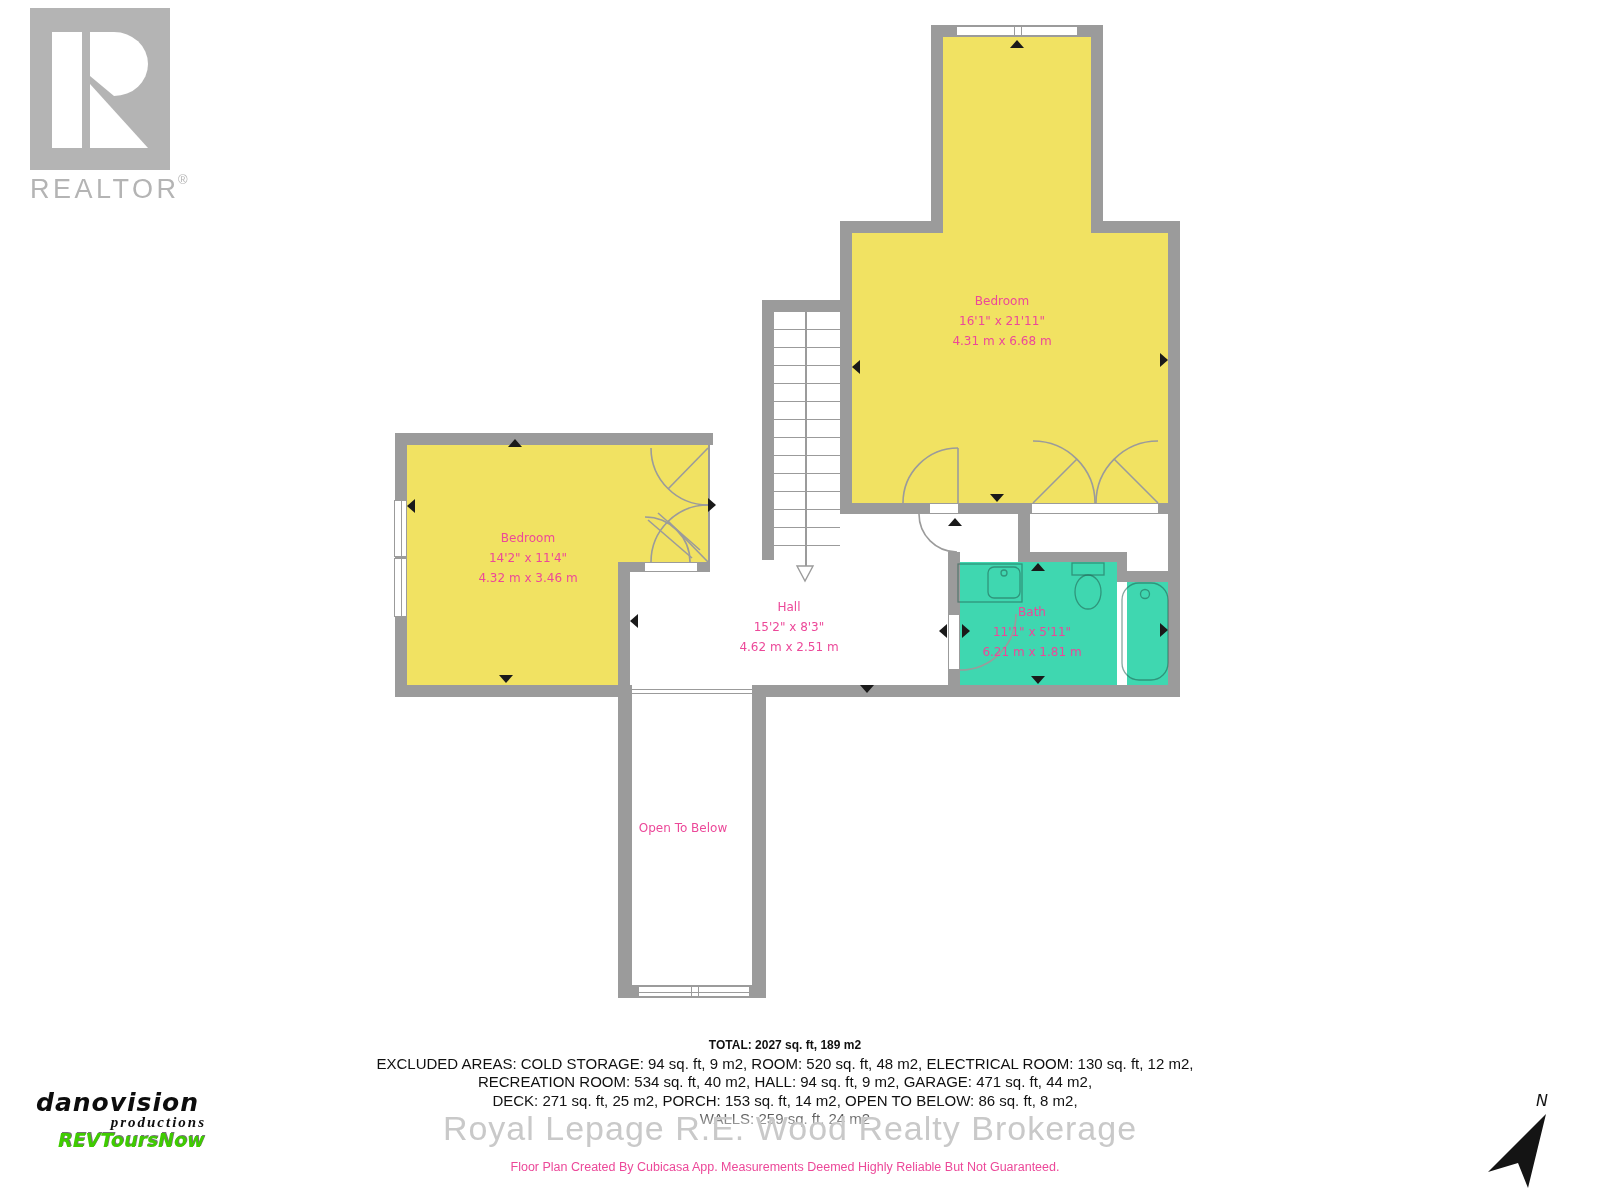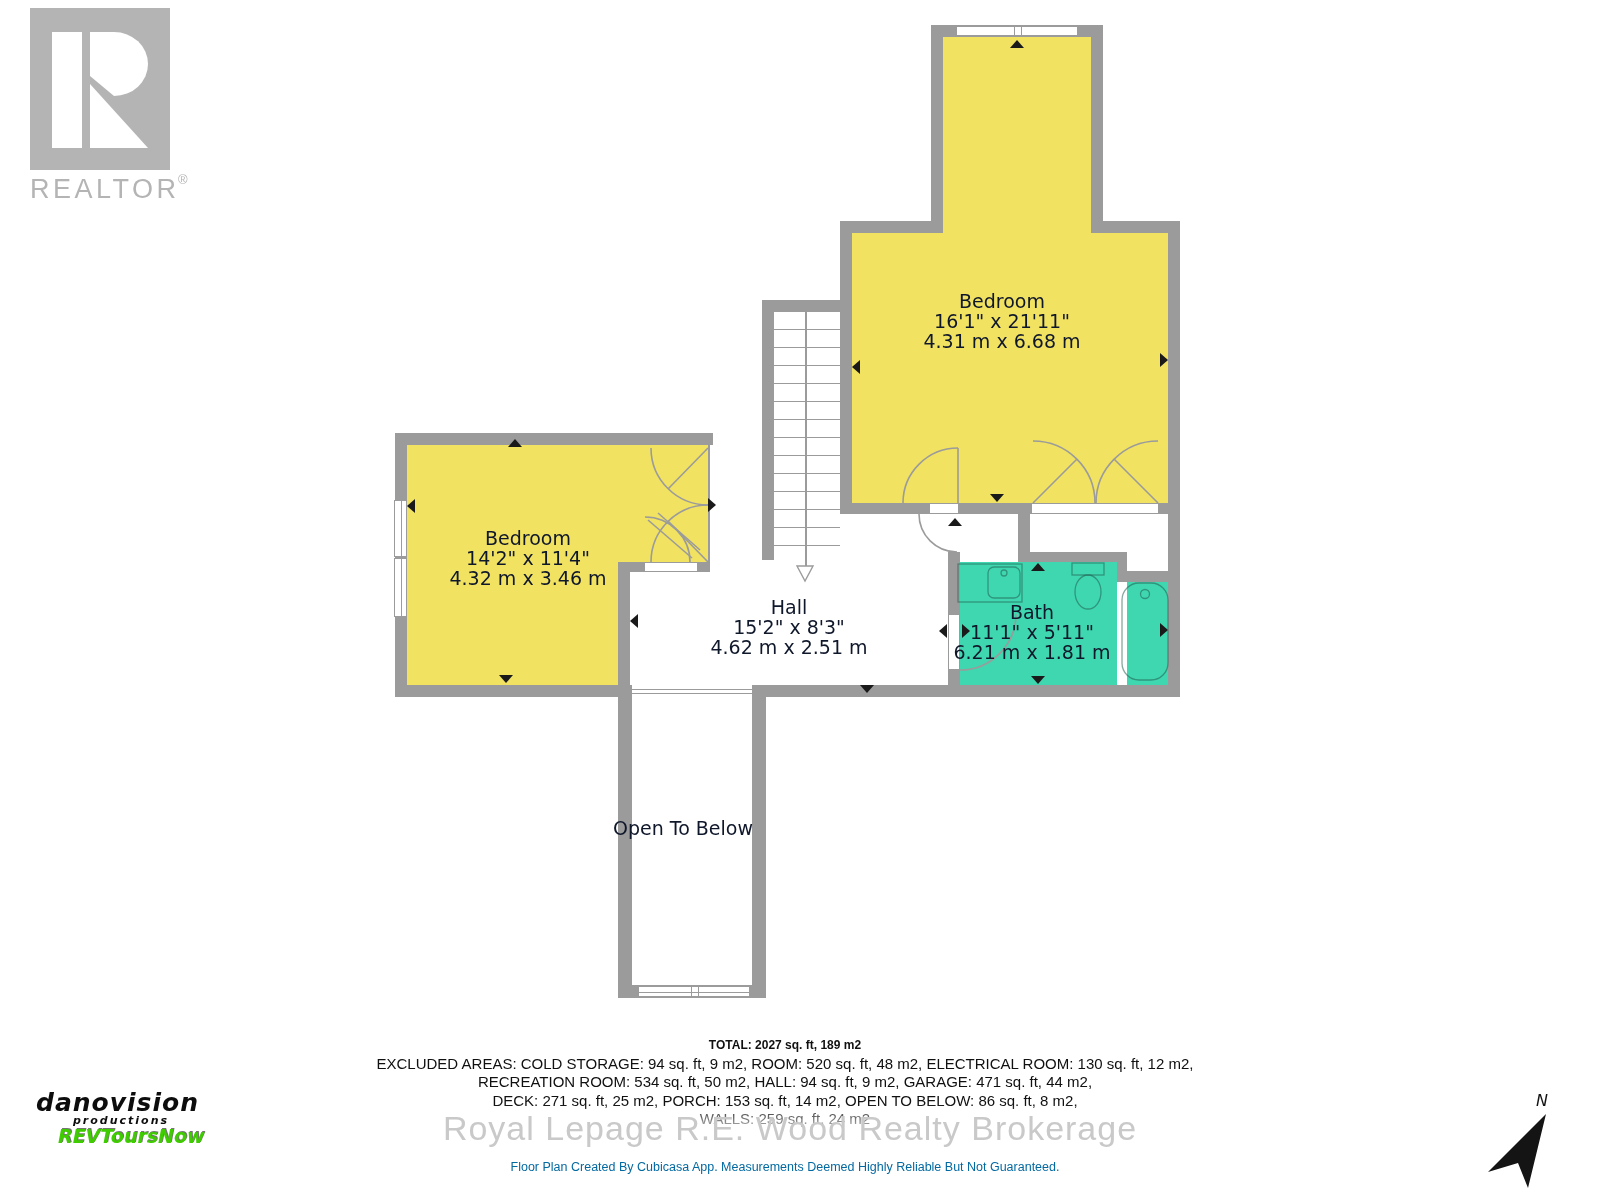--- a/index.html
+++ b/index.html
@@ -19,40 +19,40 @@
   .win .mull-v{position:absolute;top:-1px;bottom:-1px;width:6px;border-left:1px solid #9b9b9b;border-right:1px solid #9b9b9b;left:50%;margin-left:-3px;}
   .win .glass-h{position:absolute;left:0;right:0;top:50%;height:1px;background:#9b9b9b;}
   .win .glass-v{position:absolute;top:0;bottom:0;left:50%;width:1px;background:#9b9b9b;}
   
   .stairs{position:absolute;left:774px;top:312px;width:66px;height:248px;background:
       repeating-linear-gradient(to bottom,#ffffff 0 17px,#9b9b9b 17px 18px);}
   .stairs-mid{position:absolute;left:805px;top:312px;width:2px;height:254px;background:#9b9b9b;}
   
   .overlay{position:absolute;left:0;top:0;pointer-events:none;}
   
-  .rlabel{position:absolute;transform:translate(-50%,-50%);text-align:center;color:#0f172a;
-          font-size:19px;line-height:20px;white-space:nowrap;}
+  .rlabel{position:absolute;transform:translate(-50%,-50%);text-align:center;color:#ec4899;
+          font-size:12px;line-height:20px;white-space:nowrap;}
   
   .realtor{position:absolute;left:30px;top:8px;}
   
   .producer{position:absolute;left:36px;top:1088px;width:170px;font-style:italic;color:#0d0d0d;}
   .producer .l1{font-size:25px;font-weight:bold;letter-spacing:1px;}
-  .producer .l2{font-size:11px;font-weight:bold;text-align:center;letter-spacing:2px;margin-top:-3px;}
+  .producer .l2{font-size:15px;font-weight:bold;text-align:right;letter-spacing:2px;margin-top:-3px;font-family:Liberation Serif, serif;}
   .producer .l3{font-size:19px;font-weight:bold;color:#3FCC00;margin-left:22px;margin-top:-2px;
                 text-shadow:1px -1px 0 rgba(0,0,0,0.55);}
   
   .summary{position:absolute;left:0;top:1036px;width:1570px;text-align:center;z-index:1;
            font-family:"Liberation Sans",sans-serif;color:#101010;font-size:15px;line-height:18.5px;}
   .summary .total{font-weight:bold;font-size:12px;}
   .watermark{position:absolute;left:205px;top:1104px;width:1170px;height:48px;line-height:48px;z-index:2;
              text-align:center;font-family:"Liberation Sans",sans-serif;font-size:34px;color:#c9c9c9;letter-spacing:1px;
              background:linear-gradient(to bottom,rgba(255,255,255,0) 0%,rgba(255,255,255,0.62) 45%,rgba(255,255,255,0.62) 100%);
              white-space:nowrap;}
   .disclaimer{position:absolute;left:0;top:1160px;width:1570px;text-align:center;z-index:3;
-              font-family:"Liberation Sans",sans-serif;font-size:12.5px;color:#0369a1;}
+              font-family:"Liberation Sans",sans-serif;font-size:12.5px;color:#ec4899;}
   .north{position:absolute;left:1468px;top:1082px;}
 </style>
 </head>
 <body>
 
 <div class="canvas">
 
   <svg class="realtor" width="170" height="200" viewBox="0 0 170 200">
     <rect x="0" y="0" width="140" height="162" fill="#b4b4b4"></rect>
     <rect x="22" y="24" width="30" height="116" fill="#fff"></rect>
@@ -192,21 +192,21 @@
     <div>11'1" x 5'11"</div>
     <div>6.21 m x 1.81 m</div>
   </div>
   <div class="rlabel" style="left:683px;top:828px;">
     <div>Open To Below</div>
   </div>
 
   <div class="summary">
     <div class="total">TOTAL: 2027 sq. ft, 189 m2</div>
     <div>EXCLUDED AREAS: COLD STORAGE: 94 sq. ft, 9 m2, ROOM: 520 sq. ft, 48 m2, ELECTRICAL ROOM: 130 sq. ft, 12 m2,</div>
-    <div>RECREATION ROOM: 534 sq. ft, 50 m2, HALL: 94 sq. ft, 9 m2, GARAGE: 471 sq. ft, 44 m2,</div>
+    <div>RECREATION ROOM: 534 sq. ft, 40 m2, HALL: 94 sq. ft, 9 m2, GARAGE: 471 sq. ft, 44 m2,</div>
     <div>DECK: 271 sq. ft, 25 m2, PORCH: 153 sq. ft, 14 m2, OPEN TO BELOW: 86 sq. ft, 8 m2,</div>
     <div>WALLS: 259 sq. ft, 24 m2</div>
   </div>
 
   <div class="watermark">Royal Lepage R.E. Wood Realty Brokerage</div>
 
   <div class="disclaimer">Floor Plan Created By Cubicasa App. Measurements Deemed Highly Reliable But Not Guaranteed.</div>
 
   <div class="producer">
     <div class="l1">danovision</div>

